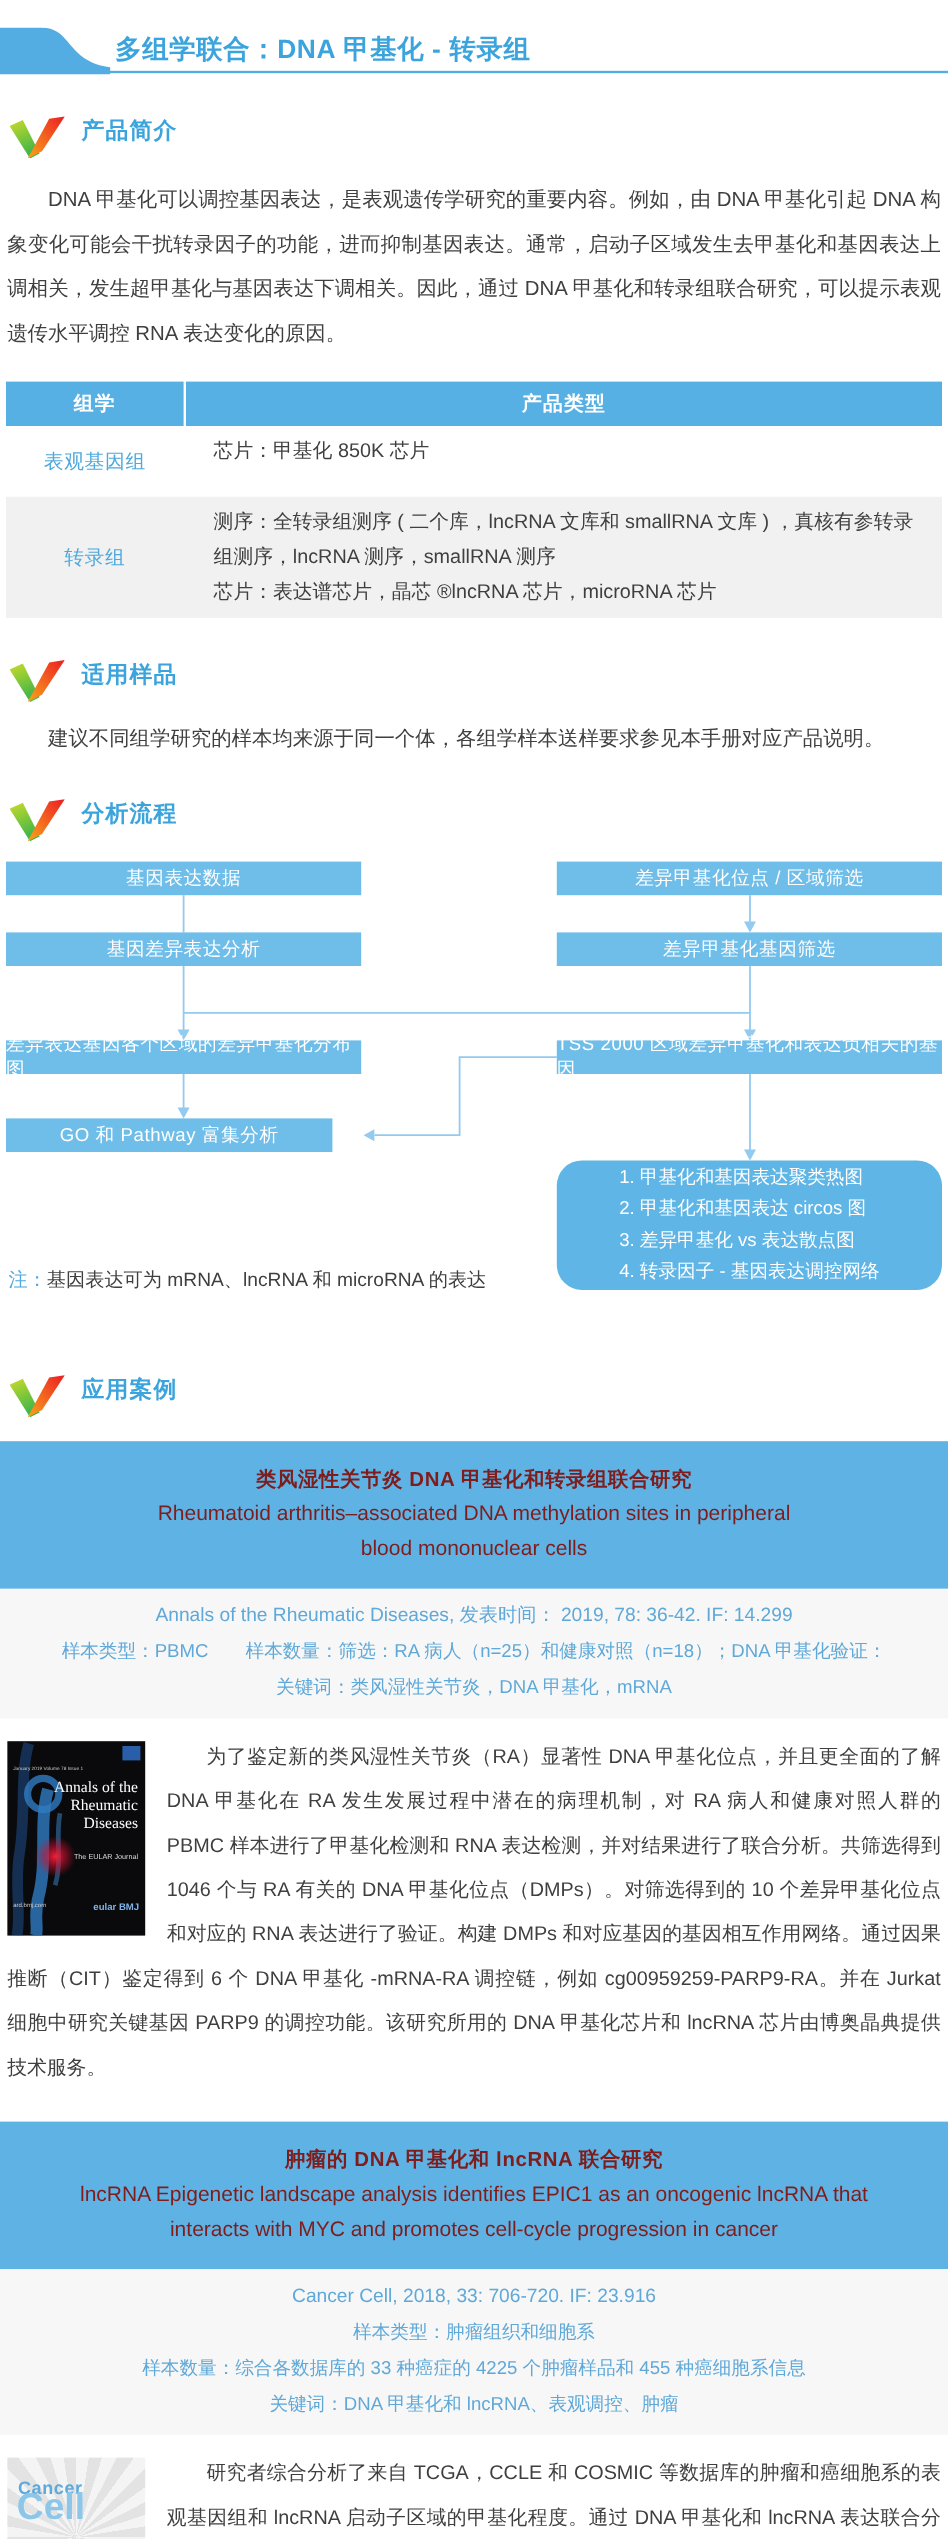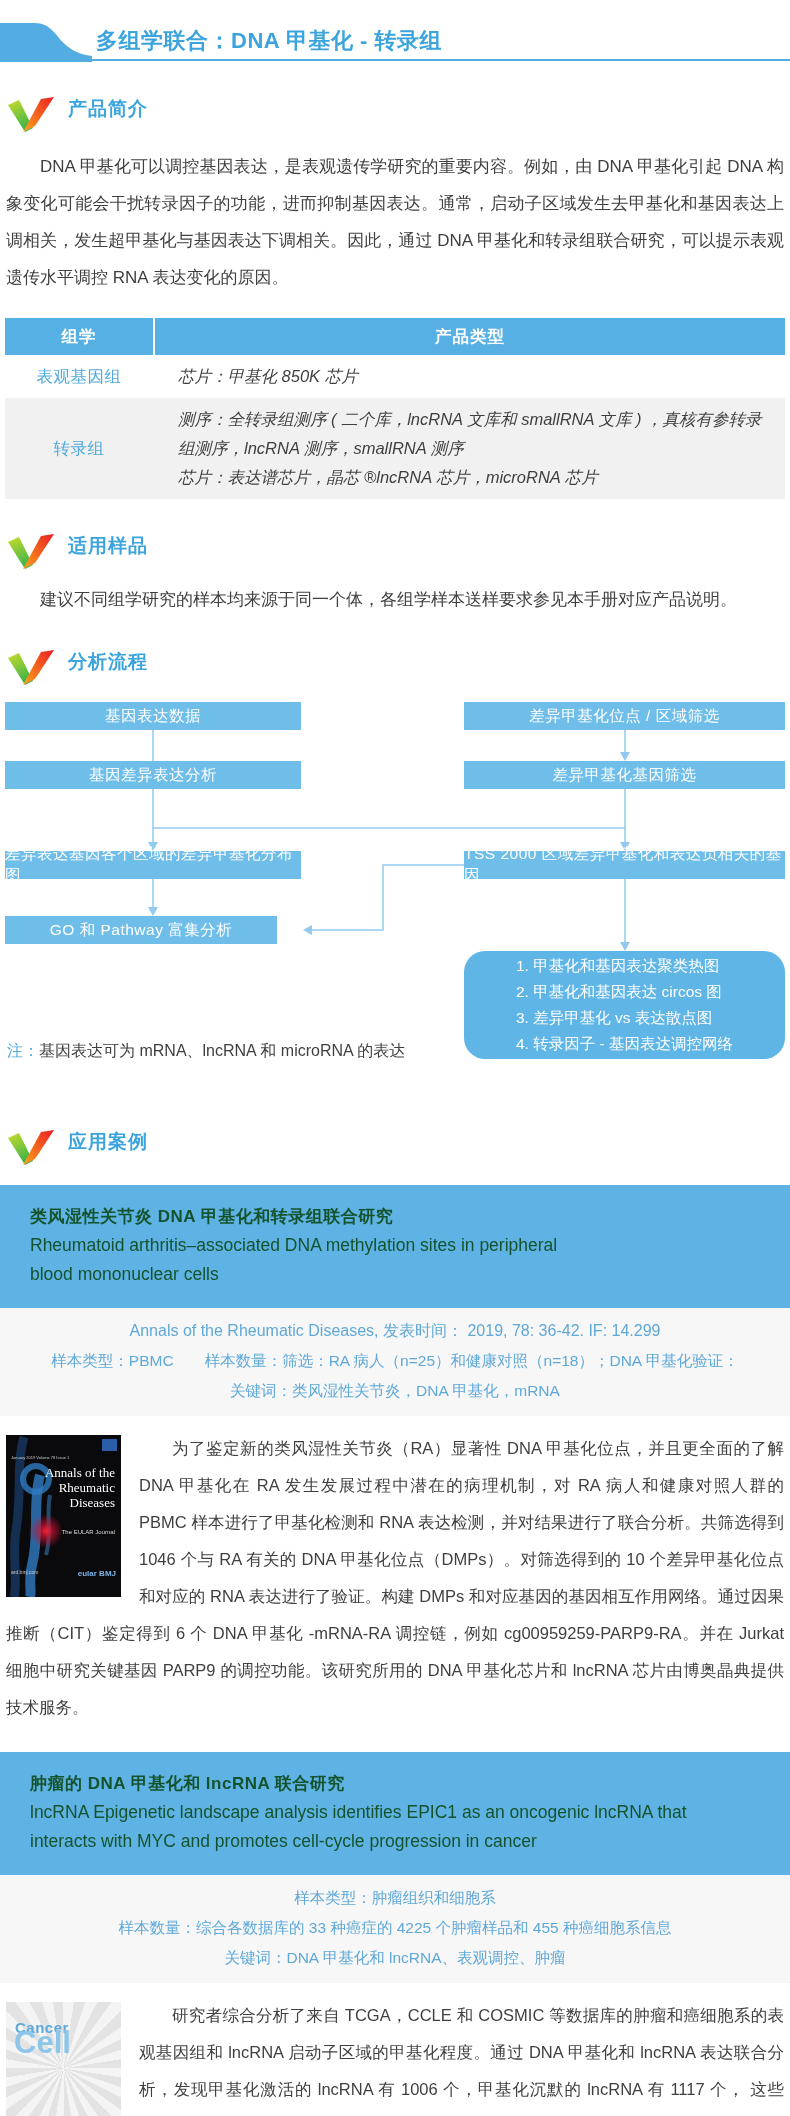--- a/index.html
+++ b/index.html
@@ -20,39 +20,39 @@
   
   .para{margin:16px 6px 0;font-size:17px;line-height:37px;text-align:justify;text-indent:2em;color:#3f3f3f;}
   .para.single{line-height:30px;}
 
   
   .ptable{margin:22px 5px 0;width:780px;font-size:16.5px;}
   .pt-head{display:grid;grid-template-columns:148px 1fr;gap:2px;}
   .pt-head .cell{background:#57B0E3;color:#fff;font-weight:bold;height:37px;display:flex;align-items:center;justify-content:center;letter-spacing:1px;}
   .pt-row{display:grid;grid-template-columns:148px 1fr;}
   .pt-row .omics{display:flex;align-items:center;justify-content:center;color:#4FA9DC;letter-spacing:.5px;}
-  .pt-row .prod{padding:0 14px 0 25px;line-height:29px;font-style:italic;}
+  .pt-row .prod{padding:0 14px 16px 25px;line-height:29px;}
   .row-white{background:#ffffff;}
   .row-white .prod{display:flex;align-items:center;min-height:43px;}
   .row-gray{background:#F1F1F1;}
   .row-gray .prod{padding-top:7px;padding-bottom:7px;}
 
   
   .flow{position:relative;height:398px;margin:12px 5px 0;}
   .flow svg.lines{position:absolute;left:0;top:0;}
   .fb{position:absolute;height:28px;background:#6FBDE9;color:#fff;font-size:15.5px;
       display:flex;align-items:center;justify-content:center;letter-spacing:.5px;}
   .fb-big{position:absolute;left:459px;top:254px;width:321px;height:108px;background:#5FB5E6;color:#fff;
       display:flex;align-items:center;justify-content:center;border-radius:21px;}
   .fb-big .list{font-size:15.5px;line-height:26px;text-align:left;}
   .flow-note{position:absolute;left:2px;top:344px;font-size:16px;color:#3f3f3f;}
   .flow-note .nlabel{color:#4FA9DC;}
 
   
-  .case-banner{margin-top:20px;background:#5FB3E4;color:#14532d;text-align:left;padding:17px 30px 19px;}
+  .case-banner{margin-top:20px;background:#5FB3E4;color:#7f1d1d;text-align:center;padding:17px 30px 19px;}
   .cb-zh{font-size:17px;font-weight:bold;line-height:29px;letter-spacing:.5px;}
   .cb-en{font-size:17.5px;line-height:29px;}
   .case-meta{background:#F7F7F7;text-align:center;color:#5FA8D8;font-size:15.5px;line-height:30px;padding:8px 8px 10px;}
   .journal-line{font-size:16px;}
   .journal-line .jname{}
   .case-body{margin:14px 6px 0;font-size:16.5px;line-height:37px;text-align:justify;color:#3f3f3f;overflow:hidden;}
   .case-body .ptext{text-indent:2em;}
 
   
   .cover{float:left;width:115px;margin:5px 18px 4px 0;position:relative;overflow:hidden;}
@@ -233,20 +233,23 @@
     </div>
     <div class="ptext">为了鉴定新的类风湿性关节炎（RA）显著性 DNA 甲基化位点，并且更全面的了解 DNA 甲基化在 RA 发生发展过程中潜在的病理机制，对 RA 病人和健康对照人群的 PBMC 样本进行了甲基化检测和 RNA 表达检测，并对结果进行了联合分析。共筛选得到 1046 个与 RA 有关的 DNA 甲基化位点（DMPs）。对筛选得到的 10 个差异甲基化位点和对应的 RNA 表达进行了验证。构建 DMPs 和对应基因的基因相互作用网络。通过因果推断（CIT）鉴定得到 6 个 DNA 甲基化 -mRNA-RA 调控链，例如 cg00959259-PARP9-RA。并在 Jurkat 细胞中研究关键基因 PARP9 的调控功能。该研究所用的 DNA 甲基化芯片和 lncRNA 芯片由博奥晶典提供技术服务。</div>
   </div>
 
   <div class="case-banner" style="margin-top:26px">
     <div class="cb-zh">肿瘤的 DNA 甲基化和 lncRNA 联合研究</div>
     <div class="cb-en">lncRNA Epigenetic landscape analysis identifies EPIC1 as an oncogenic lncRNA that</div>
     <div class="cb-en">interacts with MYC and promotes cell-cycle progression in cancer</div>
   </div>
   <div class="case-meta">
+    <div class="journal-line">
+      <span class="jname">Cancer Cell</span><span>, 2018, 33: 706-720. IF: 23.916</span>
+    </div>
     <div>样本类型：肿瘤组织和细胞系</div>
     <div>样本数量：综合各数据库的 33 种癌症的 4225 个肿瘤样品和 455 种癌细胞系信息</div>
     <div>关键词：DNA 甲基化和 lncRNA、表观调控、肿瘤</div>
   </div>
   <div class="case-body">
     <div class="cover cover-cc">
       <div class="cc-cancer">Cancer</div>
       <div class="cc-cell">Cell</div>
 
     </div>

